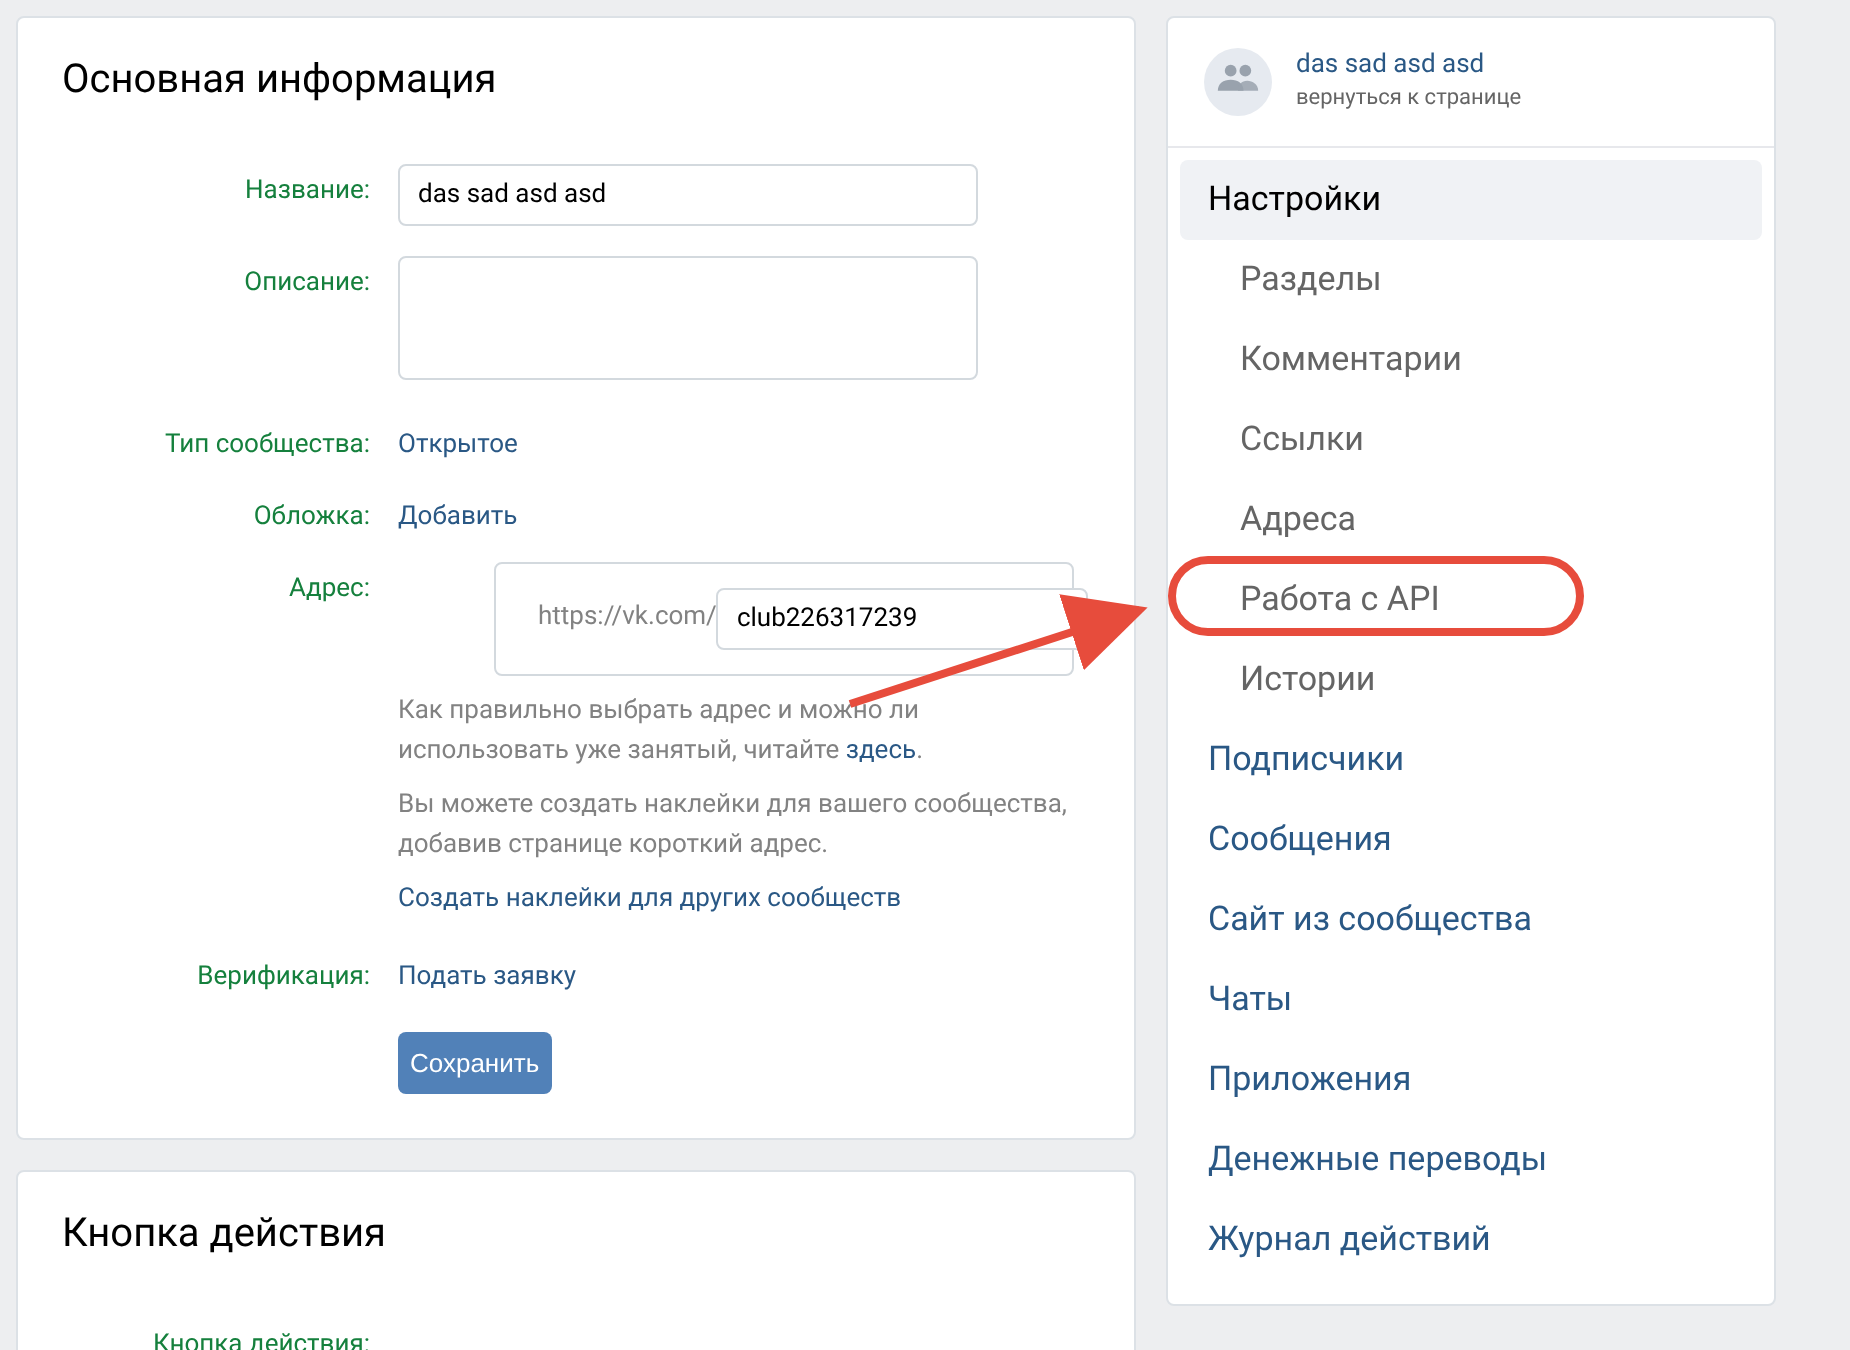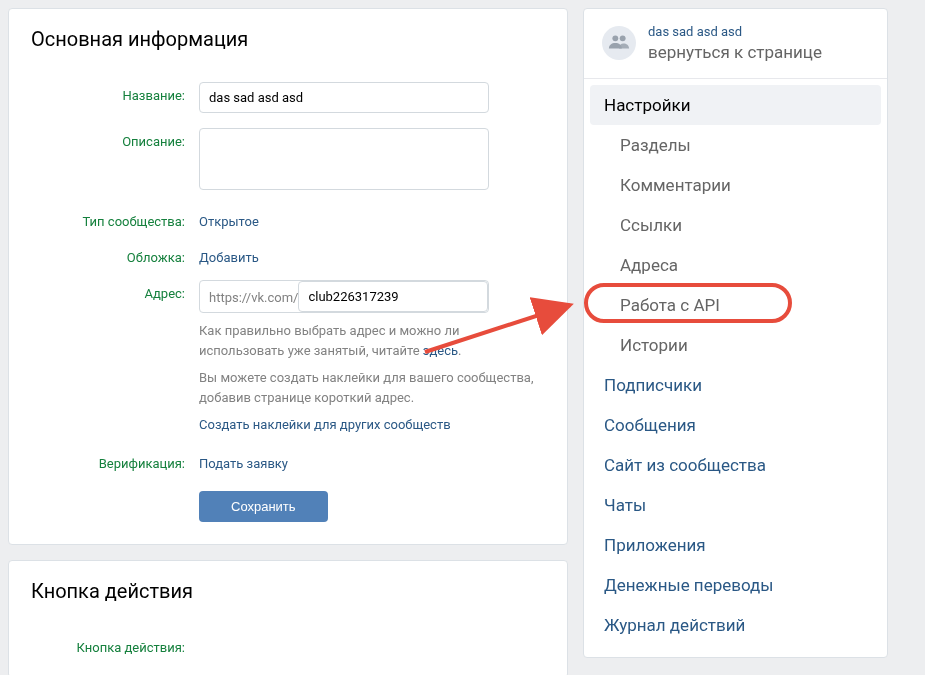--- a/index.html
+++ b/index.html
@@ -72,22 +72,23 @@
       font-family: inherit;
       font-size: 13px;
       color: #000;
     }
     textarea {
       height: 62px;
       resize: none;
     }
     .url-input {
       display: flex;
-      align-items: flex-end;
-      padding: 0;
+      align-items: flex-start;
+      padding: 12px;
+      margin-left: 48px;
     }
     .url-prefix {
       color: #828282;
       padding: 7px 0 7px 9px;
     }
     .url-value {
       border: none;
       outline: none;
       width: auto;
       flex: 1;
@@ -106,21 +107,21 @@
     }
     .help-text .inline-link {
       color: #2a5885;
       cursor: pointer;
     }
     .btn-primary {
       background: #5181b8;
       color: #fff;
       border: none;
       border-radius: 4px;
-      padding: 8px 32px;
+      padding: 8px 6px;
       font-size: 13px;
       cursor: pointer;
       font-weight: 500;
     }
     .btn-row {
       padding-top: 20px;
       padding-left: 168px;
     }
 
     
@@ -143,21 +144,21 @@
       flex-shrink: 0;
     }
     .avatar svg { width: 22px; height: 16px; }
     .side-header-text .t1 {
       color: #2a5885;
       font-size: 13px;
       line-height: 1.3;
     }
     .side-header-text .t2 {
       color: #656565;
-      font-size: 17px;
+      font-size: 11px;
       line-height: 1.3;
     }
     .side-nav {
       padding: 6px 6px 12px 6px;
     }
     .nav-item {
       display: block;
       padding: 10px 14px;
       color: #2a5885;
       font-size: 17px;

